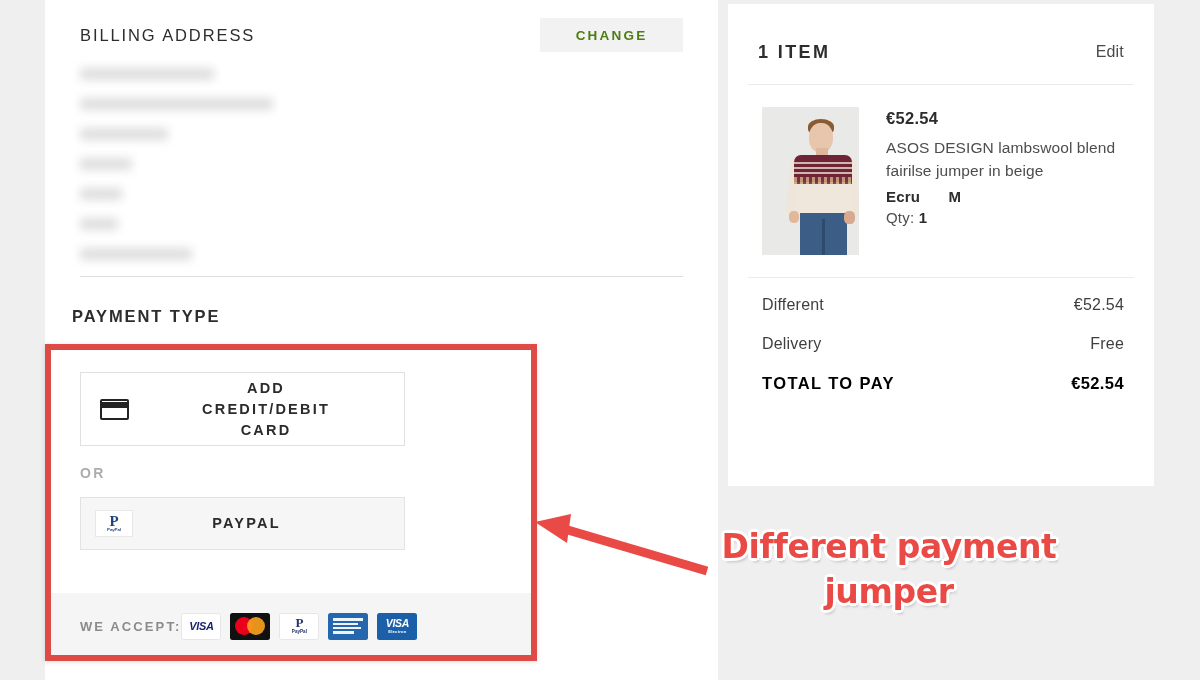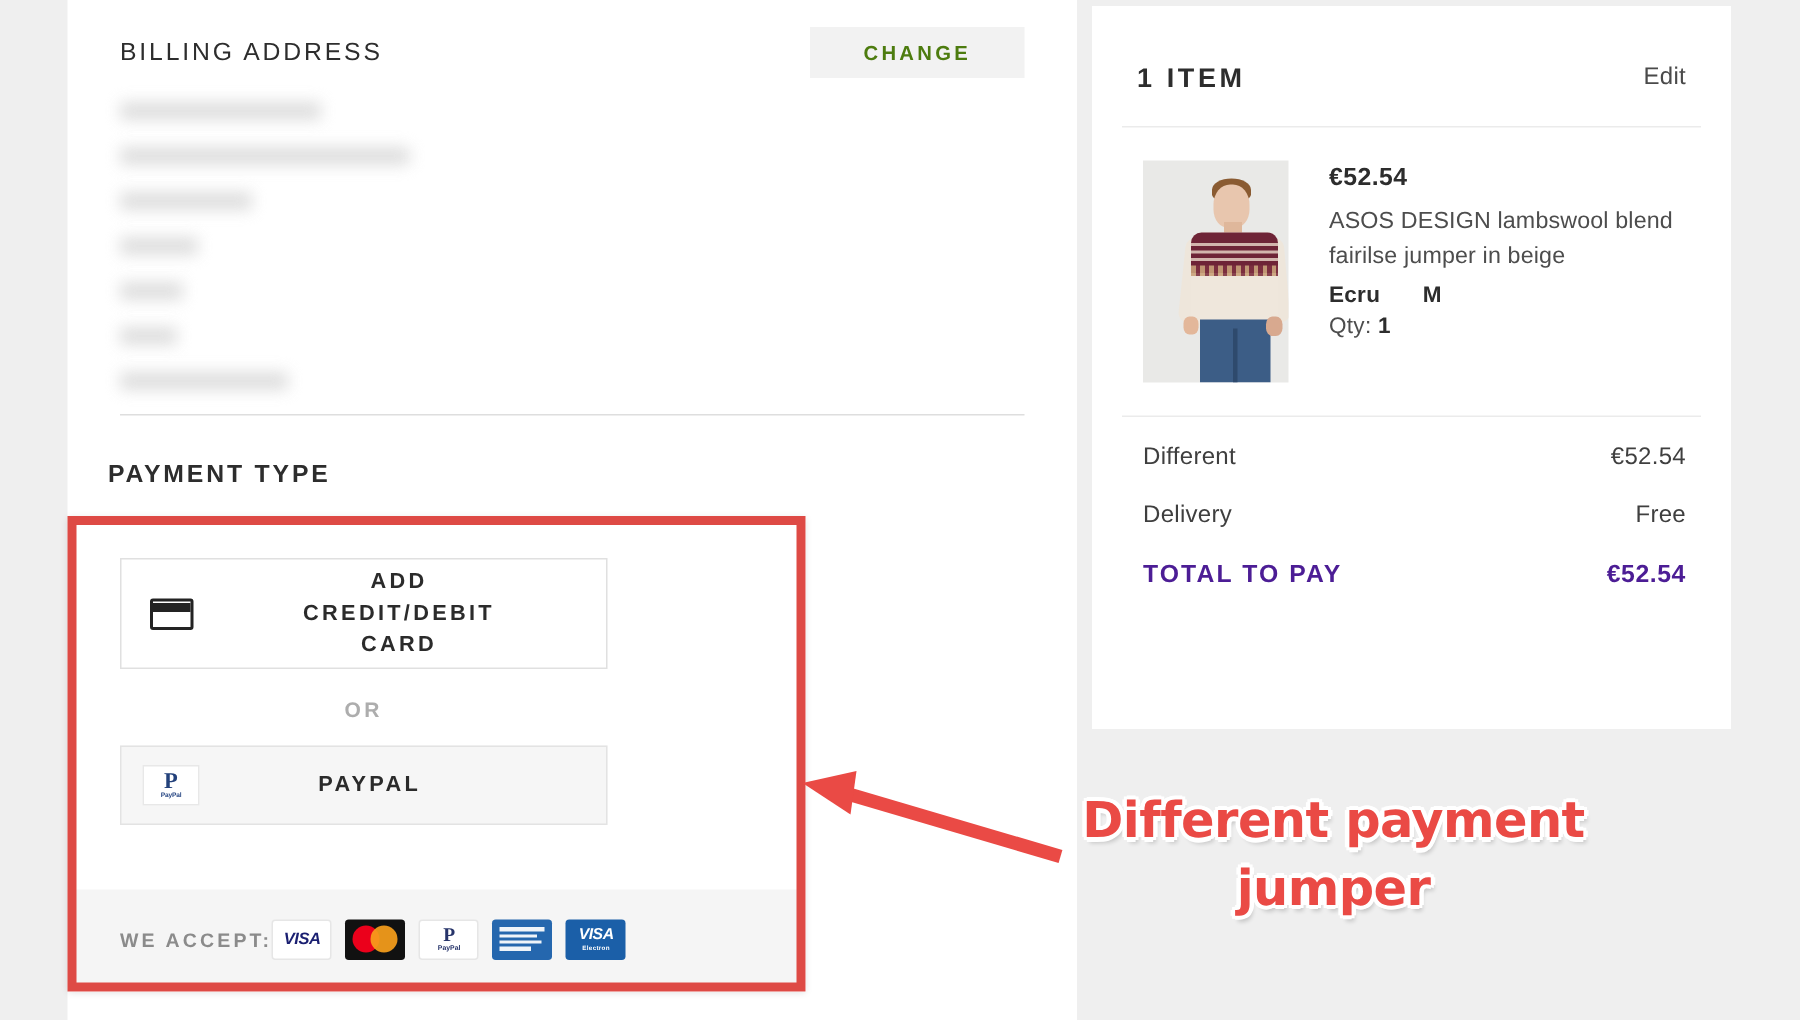--- a/index.html
+++ b/index.html
@@ -204,21 +204,20 @@
     letter-spacing: 2.2px;
     color: #2b2b2b;
     text-transform: uppercase;
     line-height: 21px;
   }
 
   .pay-btn.paypal .pay-btn-label { padding-right: 58px; }
 
   .or-sep {
     width: 325px;
-    text-align: center;
     font-size: 14px;
     font-weight: bold;
     letter-spacing: 2.4px;
     color: #adadad;
     padding: 19px 0 16px 0;
     text-transform: uppercase;
   }
 
   
   .we-accept {
@@ -576,21 +575,21 @@
     align-items: baseline;
     margin-bottom: 21px;
     font-size: 16px;
     color: #3f3f3f;
     letter-spacing: .2px;
   }
 
   .total-row.grand {
     margin-bottom: 0;
     font-weight: bold;
-    color: #4c1d95;
+    color: #000000;
     font-size: 16.5px;
   }
   .total-row.grand .label {
     letter-spacing: 1.4px;
     text-transform: uppercase;
   }
   .total-row.grand .value { letter-spacing: .4px; }
 </style>
 </head>
 <body>

